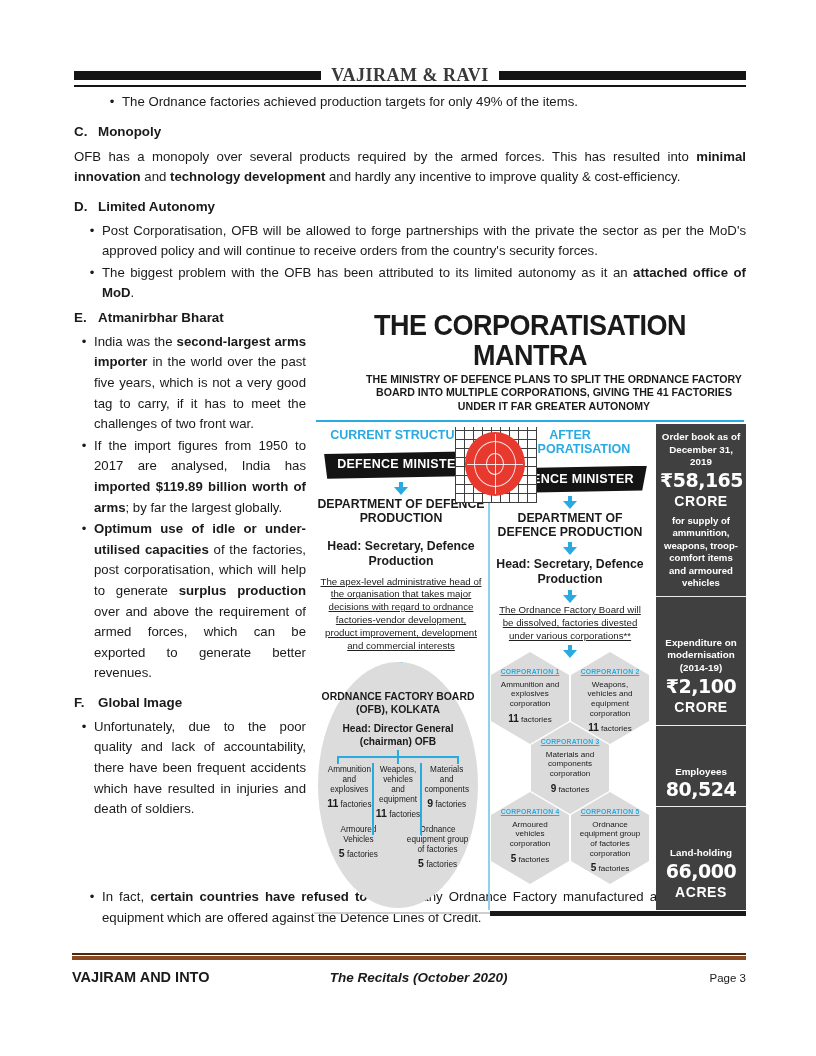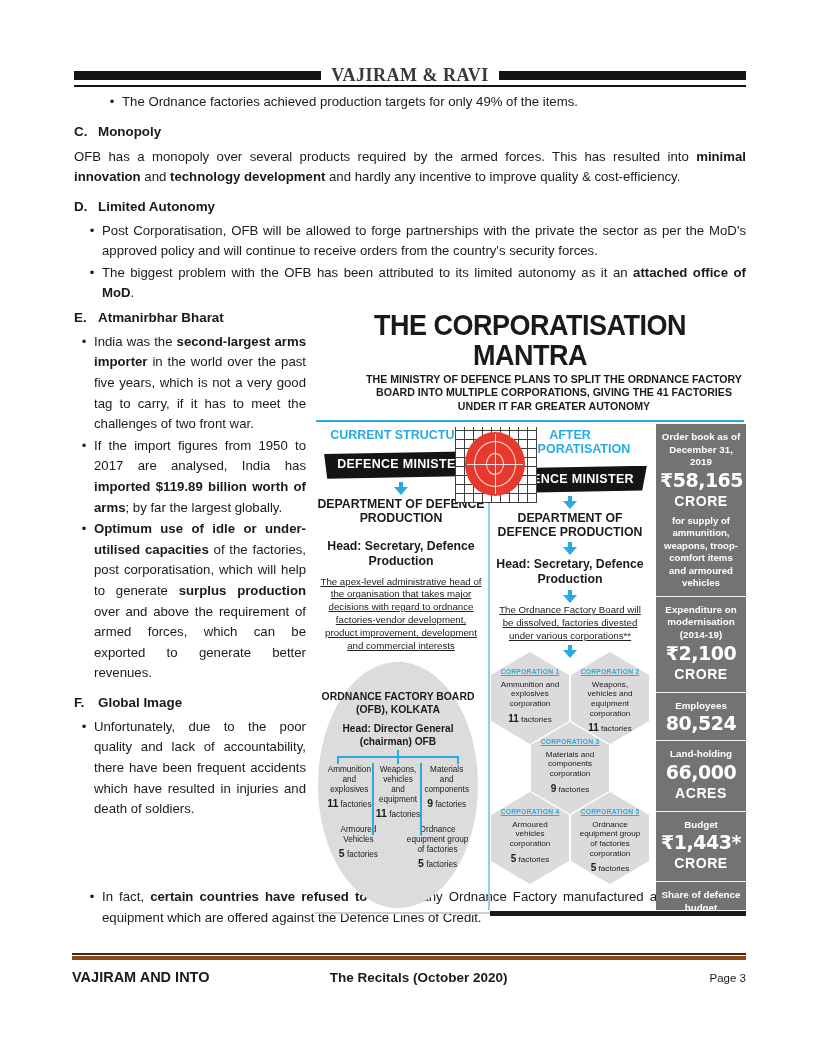--- a/index.html
+++ b/index.html
@@ -34,22 +34,22 @@
   
   .info{float:right;width:432px;height:572px;margin-left:8px;margin-top:2px;position:relative;}
   .ititle{font-weight:900;font-size:27px;letter-spacing:-.5px;text-align:center;line-height:1.05;
           transform:scale(1,1.08);margin-top:2px;}
   .isub{font-weight:bold;font-size:10.6px;text-align:center;line-height:1.3;margin-top:4px;margin-left:48px;}
   .irule{height:2px;background:#29ABE2;margin:6px 2px 0;}
   .ibody{position:relative;display:flex;margin-top:2px;height:486px;}
   .col-cur{width:170px;flex:0 0 170px;padding:0 2px;text-align:center;position:relative;}
   .divider{width:2px;flex:0 0 2px;background:#8FD0EE;margin-top:77px;}
   .col-aft{width:160px;flex:0 0 160px;text-align:center;position:relative;}
-  .sidebar{flex:1;background:#737373;color:#fff;margin-left:6px;text-align:center;
-           display:flex;flex-direction:column;overflow:hidden;}
+  .sidebar{flex:1;background:#404040;color:#fff;margin-left:6px;text-align:center;
+           display:flex;flex-direction:column;overflow:hidden;gap:33px;}
 
   .cheading{color:#29ABE2;font-weight:800;font-size:12.5px;line-height:1.15;margin-top:4px;}
   .banner{display:inline-block;background:#141414;color:#fff;font-weight:bold;font-size:12.5px;
           letter-spacing:.3px;padding:4px 13px;margin-top:9px;
           clip-path:polygon(0 10%,100% 0,97% 90%,2% 100%);}
   .darr{margin:3px auto 1px;width:14px;}
   .darr .stem{display:block;width:4px;height:5px;background:#29ABE2;margin:0 auto;}
   .darr .tri{display:block;width:0;height:0;margin:0 auto;
              border-left:7px solid transparent;border-right:7px solid transparent;
              border-top:8px solid #29ABE2;}
@@ -110,21 +110,21 @@
   .ibottom{display:flex;align-items:center;margin-top:1px;}
   .ib-l{width:176px;height:2px;background:#cfcfcf;}
   .ib-r{flex:1;height:5px;background:#1a1a1a;}
 
   
   .footer{position:absolute;left:72px;right:70px;top:953px;}
   .frule1{height:2px;background:#4f2708;}
   .frule2{height:4px;background:#8a4a21;margin-top:1px;}
   .frow{display:flex;align-items:baseline;margin-top:9px;}
   .fbrand{flex:1.1;font-weight:bold;font-size:14.5px;}
-  .fpub{flex:1.4;font-weight:bold;font-size:13.5px;text-align:center;}
+  .fpub{flex:1.4;font-weight:bold;font-style:italic;font-size:13.5px;text-align:center;}
   .fpage{flex:1;font-size:11.5px;text-align:right;}
 </style>
 </head>
 <body>
 
 <div class="page">
   <div class="margins">
 
     <div class="hdr">
       <div class="hbar"></div>

